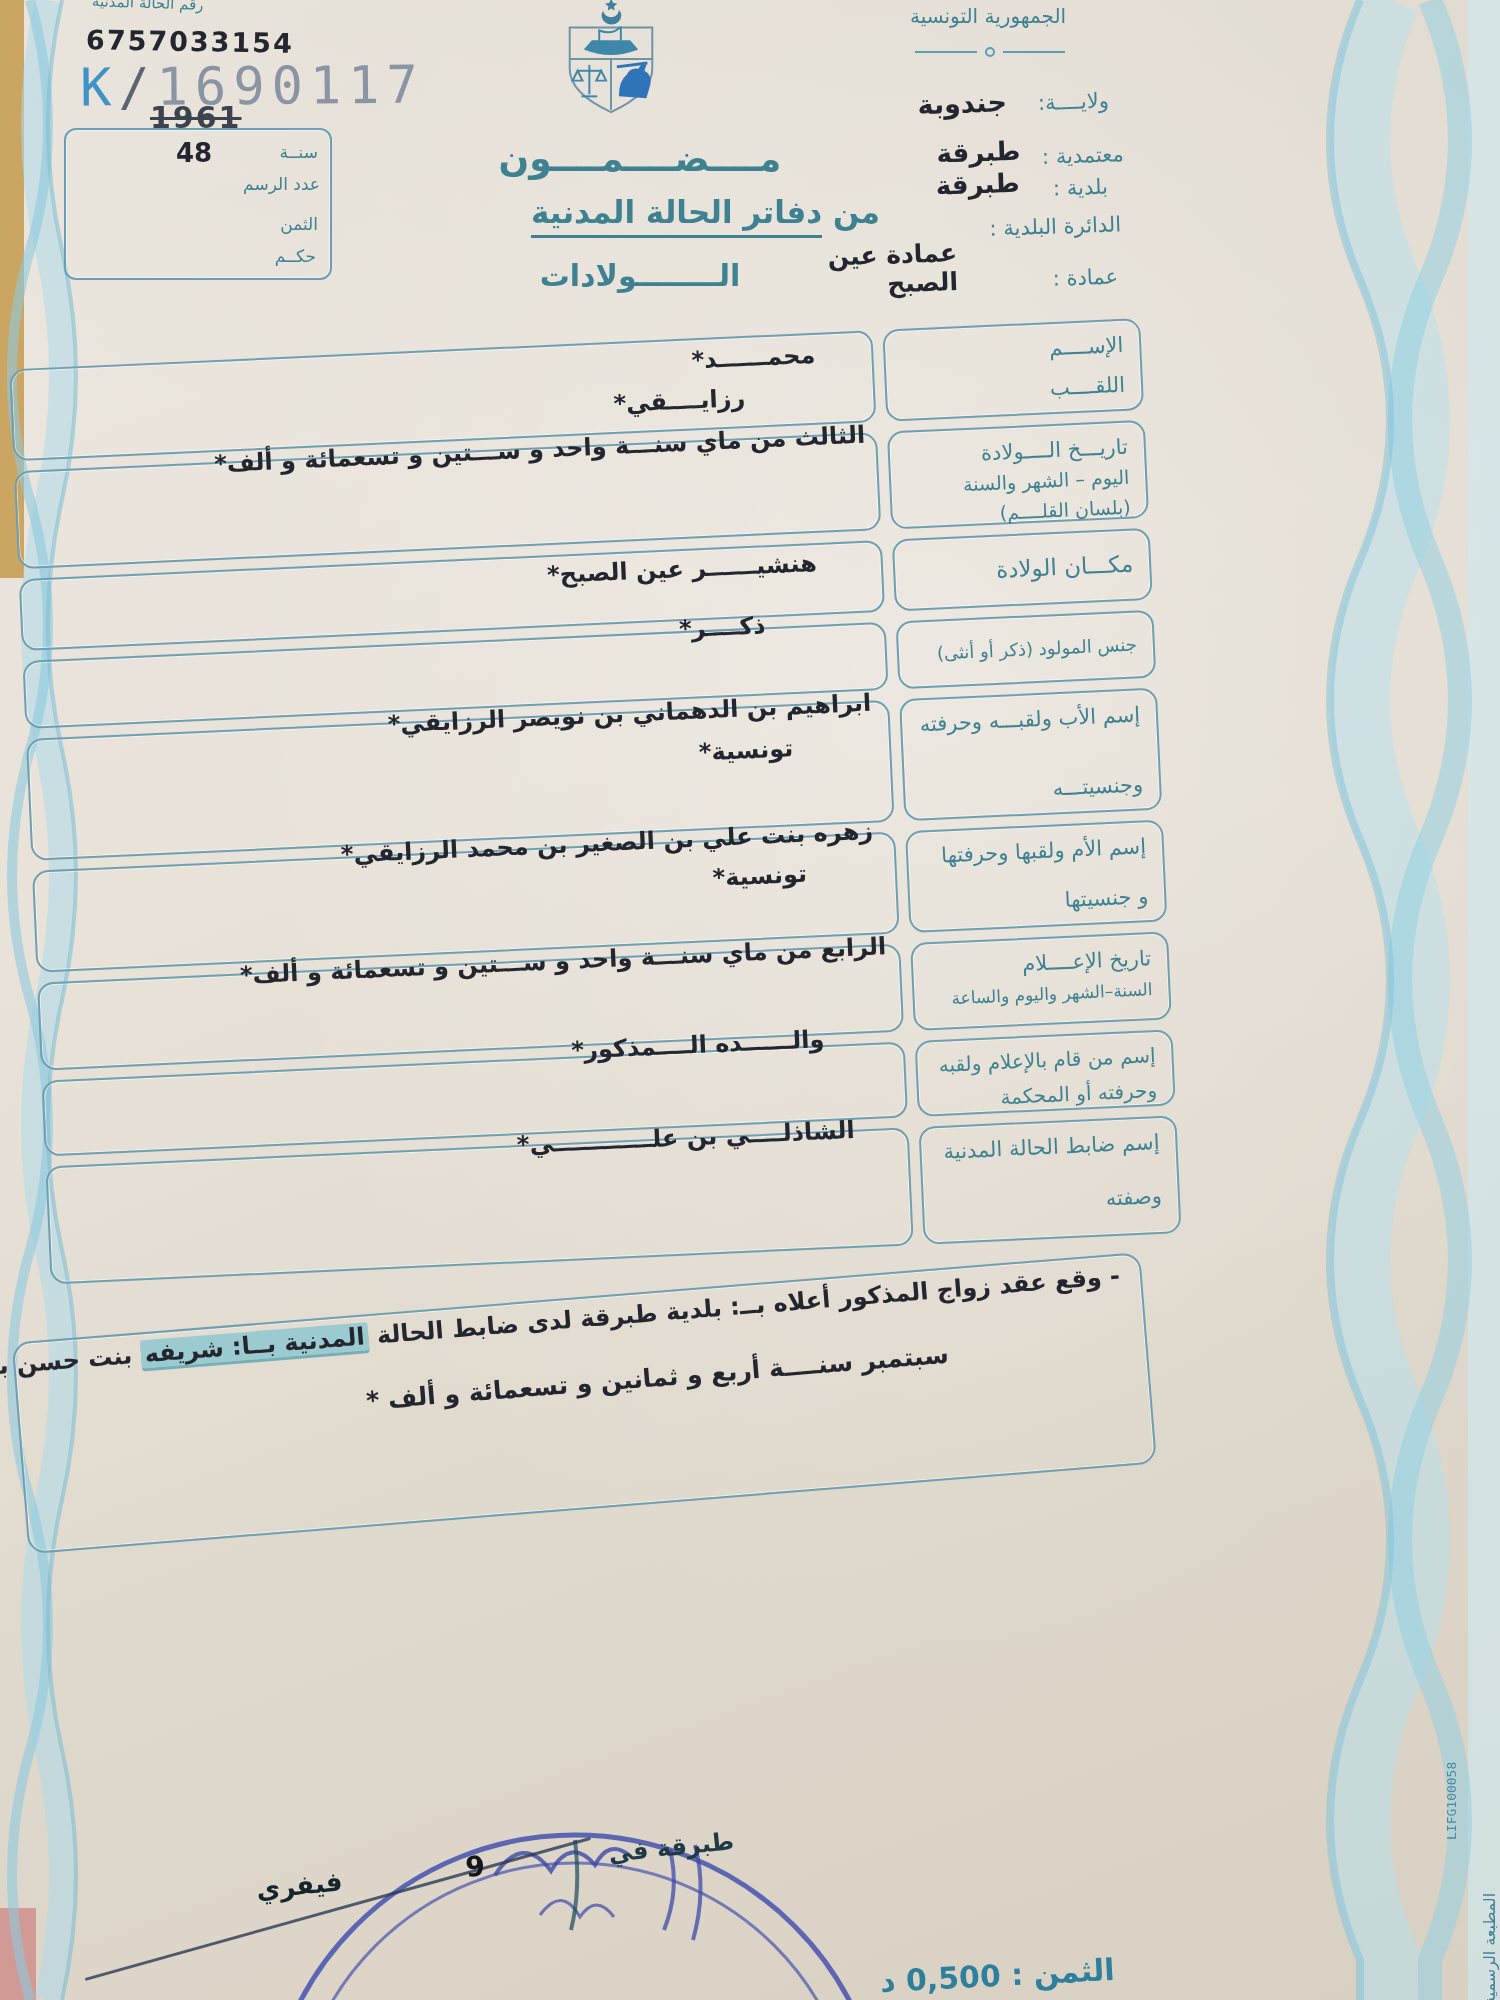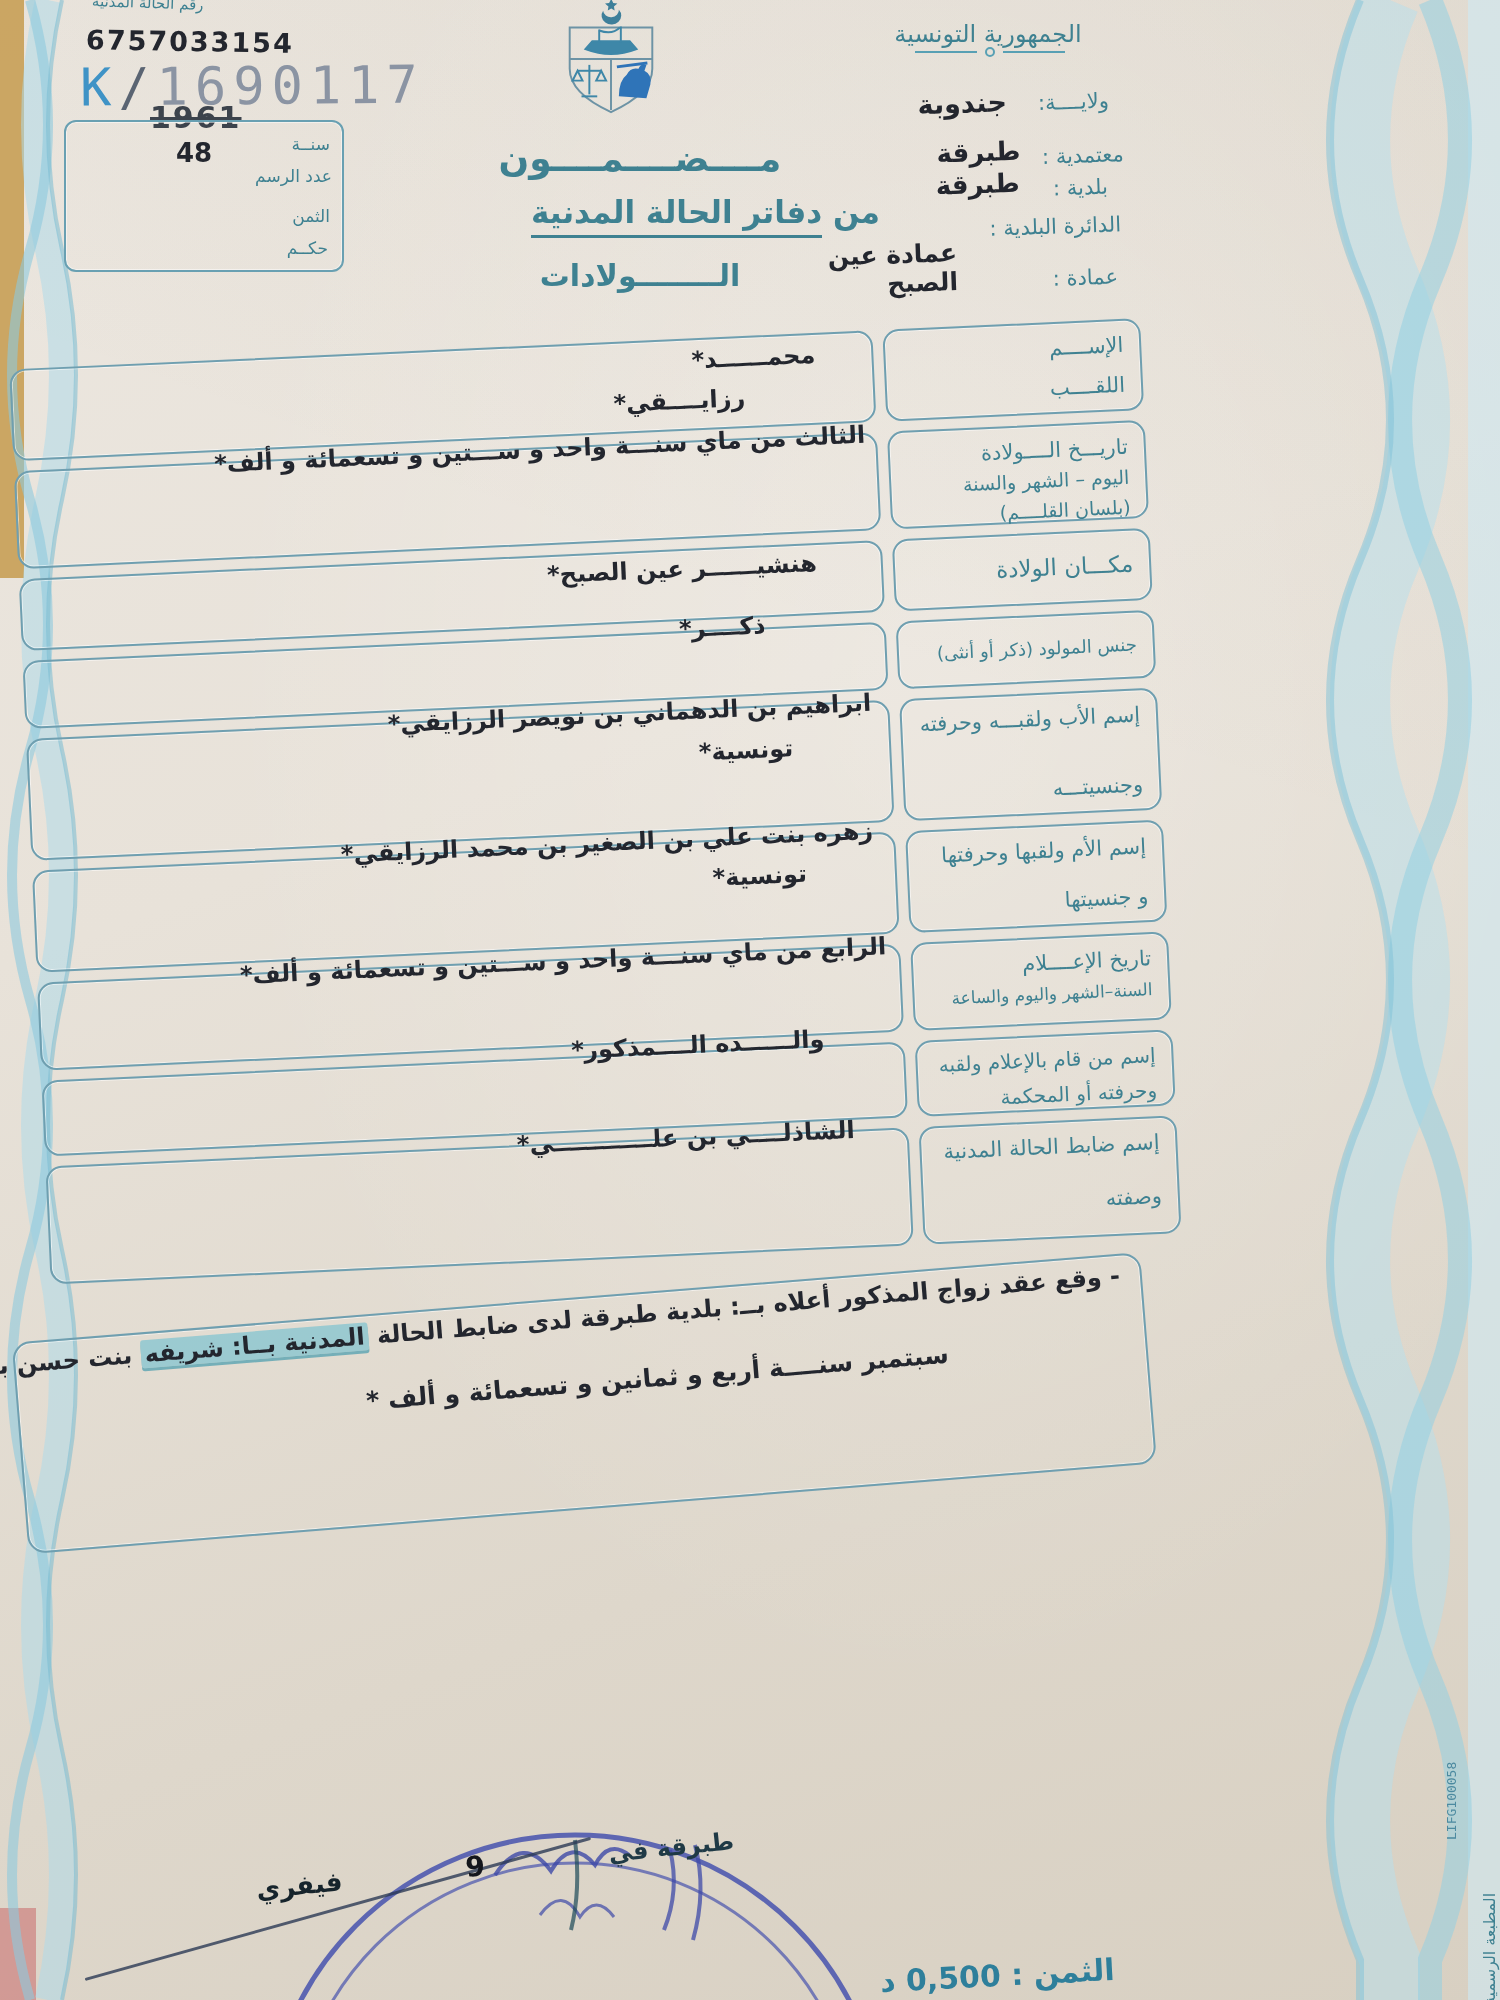--- a/index.html
+++ b/index.html
@@ -27,22 +27,22 @@
   .vcell span{display:block;}
   
   .mbox{position:absolute;left:8px;top:1252px;width:1132px;height:212px;box-sizing:border-box;
         border:2px solid #6f9fb0;border-radius:18px;box-shadow:inset 0 0 0 1px rgba(255,255,255,.55);
         transform:rotate(-4.6deg);transform-origin:top right;direction:rtl;padding:6px 20px;}
   .mline1{white-space:nowrap;font-size:24px;font-weight:bold;color:#23262e;}
   .mline1 .hl{background:rgba(96,188,208,.55);box-shadow:0 3px 0 rgba(58,150,170,.65);border-radius:3px;padding:0 4px;}
   .mline2{margin-top:36px;font-size:25px;font-weight:bold;color:#23262e;text-align:center;padding-left:150px;}
   .serial{font-family:"DejaVu Sans Mono",monospace;font-size:52px;letter-spacing:7px;color:#8b94a3;}
   .serial .k{color:#3f93c6;}
-  .cornerbox{position:absolute;left:64px;top:120px;width:264px;height:148px;border:2px solid #69a0b2;
-             border-radius:12px;box-shadow:inset 0 0 0 1px rgba(255,255,255,.5);padding-left:12px;}
+  .cornerbox{position:absolute;left:64px;top:128px;width:264px;height:148px;border:2px solid #69a0b2;
+             border-radius:12px;box-shadow:inset 0 0 0 1px rgba(255,255,255,.5);}
   .cornerbox span{position:absolute;font-size:17px;color:#3e8191;}
   .stampdate{position:absolute;left:255px;top:1848px;width:480px;display:flex;direction:rtl;
              justify-content:space-between;align-items:baseline;transform:rotate(-6deg);}
   .penline{position:absolute;left:85px;top:1978px;width:525px;height:3px;background:#2c3a55;opacity:.8;
            transform:rotate(-15.6deg);transform-origin:left center;border-radius:2px;}
   .vertical{position:absolute;transform:rotate(-90deg);transform-origin:0 0;white-space:nowrap;}
 </style>
 </head>
 <body>
 
@@ -97,21 +97,21 @@
       <line x1="38" y1="68" x2="38" y2="98"></line>
       <line x1="26" y1="74" x2="50" y2="74"></line>
       <path d="M26,74 l-5,10 h10 z"></path>
       <path d="M50,74 l-5,10 h10 z"></path>
       <line x1="30" y1="100" x2="46" y2="100"></line>
     </g>
     <path d="M68,100 q0,-16 8,-22 q4,-8 12,-6 q2,-6 8,-4 l-2,6 q8,4 6,14 l-4,14 z" fill="#2f74b8"></path>
     <line x1="66" y1="70" x2="97" y2="66" stroke="#2f74b8" stroke-width="3"></line>
   </svg>
 
-  <div class="abs teal" style="left:868px;top:20px;width:240px;text-align:center;font-size:24px">الجمهورية التونسية</div>
+  <div class="abs teal" style="left:868px;top:4px;width:240px;text-align:center;font-size:20px">الجمهورية التونسية</div>
   <svg class="abs" style="left:915px;top:44px" width="150" height="16" viewBox="0 0 150 16">
     <g stroke="#58a0b4" stroke-width="2" fill="none">
       <line x1="0" y1="8" x2="62" y2="8"></line>
         <circle cx="75" cy="8" r="4"></circle>
         <line x1="88" y1="8" x2="150" y2="8"></line>
     </g>
   </svg>
 
   <div class="abs teal" style="left:420px;top:138px;width:440px;text-align:center;font-size:36px;font-weight:bold;letter-spacing:1px">مــــضــــمــــون</div>
   <div class="abs teal" style="left:400px;top:194px;width:480px;text-align:right;font-size:31px;font-weight:bold" dir="rtl">

